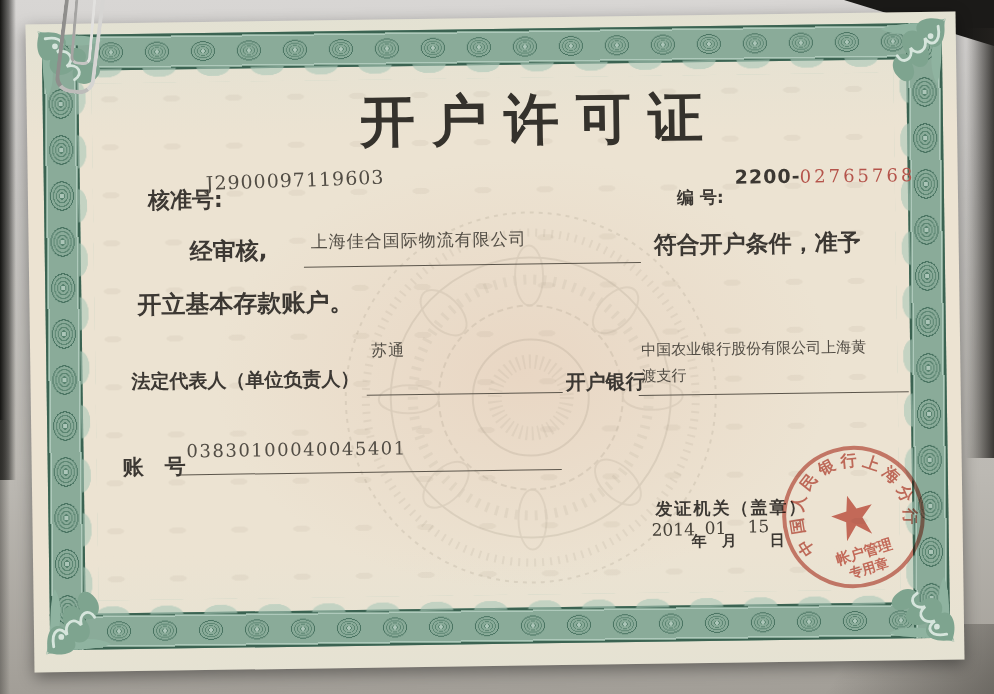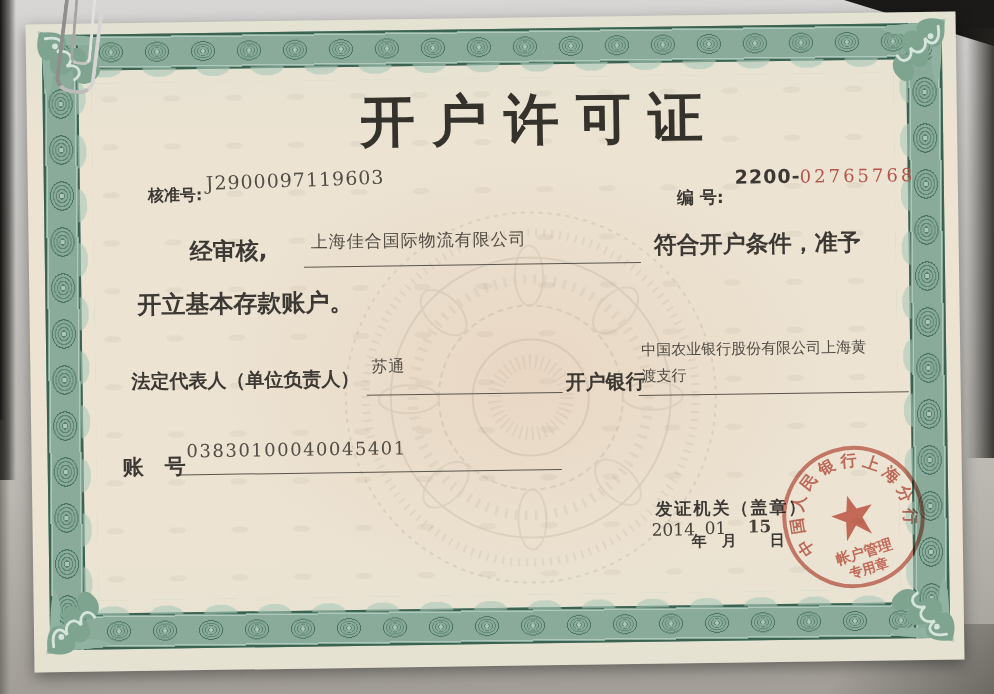--- a/index.html
+++ b/index.html
@@ -177,54 +177,54 @@
           <path d="M6 6 C 32 2, 40 16, 28 26 C 46 16, 62 26, 50 40 C 66 32, 76 46, 62 56 C 50 65, 36 56, 41 44 C 28 56, 12 48, 17 34 C 6 38, 0 22, 6 6 Z" fill="#7ea48f"></path>
           <path d="M12 12 C 30 9, 34 20, 24 26 C 36 23, 44 33, 34 41 C 46 38, 52 49, 42 55" stroke="#d6e5dc" stroke-width="3" fill="none" stroke-linecap="round"></path>
           <circle cx="22" cy="20" r="3" fill="#d6e5dc"></circle>
         </g>
       </svg>
     </div>
 
     <div class="content">
       <div class="title">开户许可证</div>
 
-      <div class="lbl" style="left:120px;top:163px;font-size:16px;text-align:center;">核准号:</div>
+      <div class="lbl" style="left:120px;top:163px;font-size:22px;text-align:center;">核准号:</div>
       <div class="val" style="left:178px;top:148px;font-size:19px;letter-spacing:1px;transform:rotate(-1.2deg);">J2900097119603</div>
 
       <div class="lbl" style="left:649px;top:171px;font-size:17px;">编 号:</div>
       <div class="lbl" style="left:707px;top:151px;font-size:19px;letter-spacing:1px;">2200-</div>
       <div class="serial-red" style="position:absolute;left:772px;top:152px;font-size:18px;">02765768</div>
 
       <div class="lbl" style="left:161px;top:214px;font-size:23px;">经审核,</div>
       <div class="val" style="left:282px;top:210px;font-size:17px;letter-spacing:1px;">上海佳合国际物流有限公司</div>
       <div class="underline" style="left:275px;top:216px;width:337px;height:30px;"></div>
       <div class="lbl" style="left:625px;top:214px;font-size:23px;">符合开户条件，准予</div>
 
       <div class="lbl" style="left:108px;top:266px;font-size:24px;">开立基本存款账户。</div>
 
       <div class="lbl" style="left:101px;top:346px;font-size:19px;">法定代表人（单位负责人）</div>
-      <div class="val" style="left:341px;top:337px;font-size:16px;letter-spacing:1px;">苏通</div>
+      <div class="val" style="left:341px;top:321px;font-size:16px;letter-spacing:1px;">苏通</div>
       <div class="underline" style="left:336px;top:345px;width:196px;height:30px;"></div>
 
       <div class="lbl" style="left:535px;top:352px;font-size:20px;">开户银行</div>
       <div class="bank-name">中国农业银行股份有限公司上海黄渡支行</div>
       <div class="underline" style="left:608px;top:349px;width:270px;height:30px;"></div>
 
       <div class="lbl" style="left:91px;top:430px;font-size:21px;text-align:center;">账　号</div>
       <div class="val" style="left:155px;top:418px;font-size:18px;letter-spacing:1.5px;">03830100040045401</div>
       <div class="underline" style="left:148px;top:422px;width:382px;height:30px;"></div>
 
       <div class="lbl" style="left:623px;top:482px;font-size:17px;letter-spacing:2px;">发证机关（盖章）</div>
 
       <div class="date-row">
         <span class="num" style="left:4px;top:6px;">2014</span>
         <span class="unit" style="left:44px;top:19px;">年</span>
         <span class="num" style="left:57px;top:5px;">01</span>
         <span class="unit" style="left:74px;top:19px;">月</span>
-        <span class="num" style="left:100px;top:4px;font-weight:bold;">15</span>
+        <span class="num" style="left:100px;top:4px;">15</span>
         <span class="unit" style="left:122px;top:19px;">日</span>
       </div>
 
       <svg class="seal" viewBox="0 0 140 140">
         <circle cx="70" cy="70" r="62" fill="none" stroke="#c96a5e" stroke-width="3.6" opacity=".9"></circle>
         <defs>
           <path id="sealArc" d="M 28.3 89.4 A 46 46 0 1 1 111.7 89.5" fill="none"></path>
         </defs>
         <text font-size="14.5" fill="#c96a5e" font-weight="bold" font-family="DejaVu Sans, sans-serif">
           <textPath href="#sealArc" startOffset="0" textLength="184">中国人民银行上海分行</textPath>

